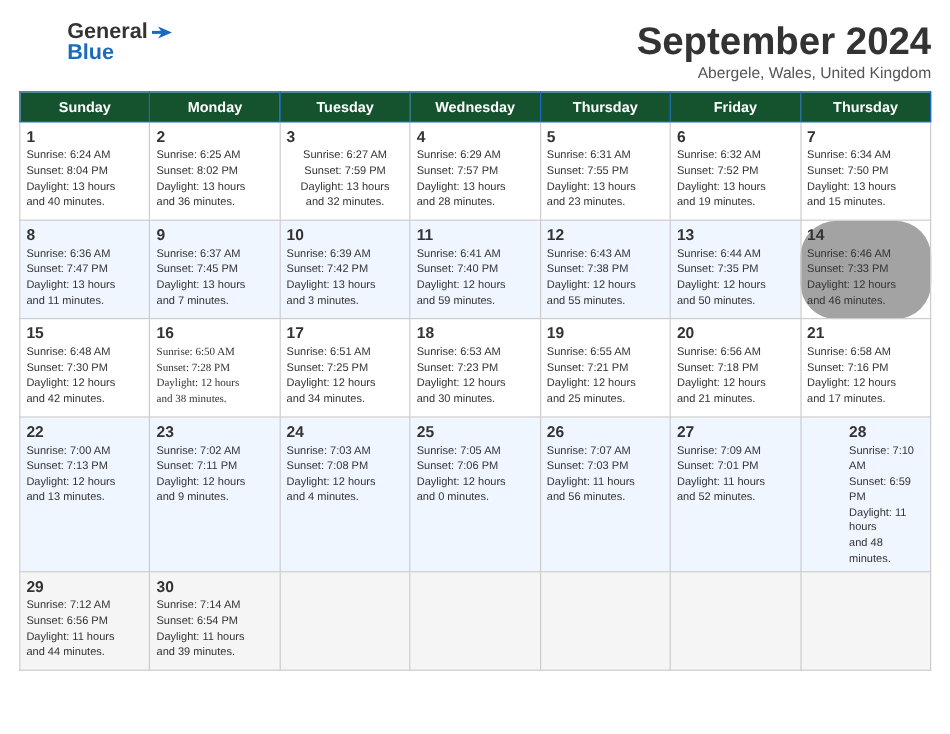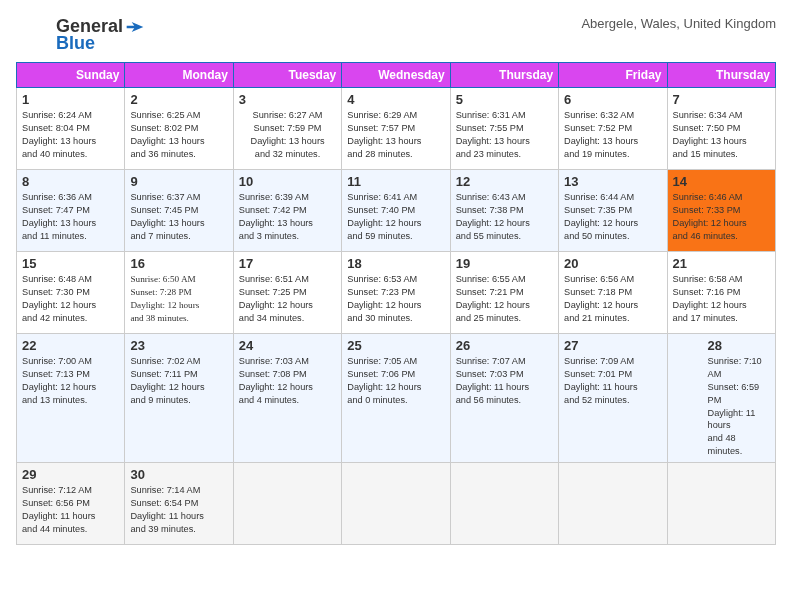--- a/index.html
+++ b/index.html
@@ -47,24 +47,24 @@
     .subtitle {
       font-size: 13px;
       color: #555;
     }
     .calendar-table {
       width: 100%;
       border-collapse: collapse;
       table-layout: fixed;
     }
     .calendar-table th {
-      background-color: #d946ef;
+      background-color: #14532d;
       color: white;
-      text-align: right;
-      padding: 5px 5px;
+      text-align: center;
+      padding: 5px 19px;
       font-size: 12px;
       font-weight: bold;
       border: 1px solid #1a6bbd;
     }
     .calendar-table td {
       vertical-align: top;
       padding: 4px 5px;
       font-size: 9.5px;
       color: #333;
       border: 1px solid #ccc;
@@ -95,20 +95,21 @@
       <div class="logo-top-row">
         <span style="font-size:18px;font-weight:bold;color:#333;">General</span>
         <svg class="logo-arrow" viewBox="0 0 24 16">
           <polygon points="8,2 22,8 8,14 12,8" fill="#1a6bbd"></polygon>
           <rect x="2" y="6.5" width="12" height="3" fill="#1a6bbd"></rect>
         </svg>
       </div>
       <span style="font-size:18px;font-weight:bold;color:#1a6bbd;margin-top:-4px;">Blue</span>
     </div>
     <div class="title-block">
+      <div class="month-title">September 2024</div>
       <div class="subtitle">Abergele, Wales, United Kingdom</div>
     </div>
   </div>
 
   <table class="calendar-table">
     <thead>
       <tr>
         <th>Sunday</th>
         <th>Monday</th>
         <th>Tuesday</th>
@@ -206,21 +207,21 @@
 Daylight: 12 hours
 and 55 minutes.</div>
           </td>
           <td style="background-color: rgb(240, 246, 255);">
             <span class="day-number">13</span>
             <div class="day-info" style="white-space: pre-line;">Sunrise: 6:44 AM
 Sunset: 7:35 PM
 Daylight: 12 hours
 and 50 minutes.</div>
           </td>
-          <td style="background-color: #f97316;">
+          <td style="background-color: #a3a3a3; border-radius: 30px;">
             <span class="day-number">14</span>
             <div class="day-info" style="white-space: pre-line;">Sunrise: 6:46 AM
 Sunset: 7:33 PM
 Daylight: 12 hours
 and 46 minutes.</div>
           </td>
         </tr>
         <tr>
           <td style="background-color: rgb(255, 255, 255);">
             <span class="day-number">15</span>

